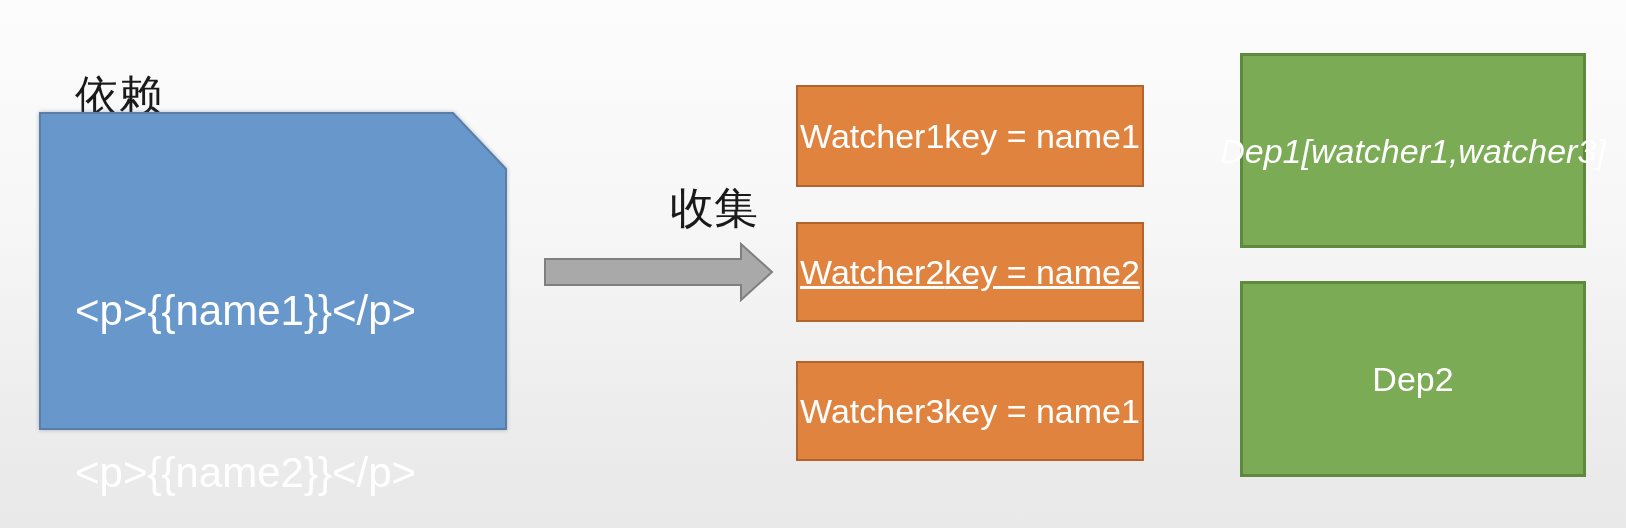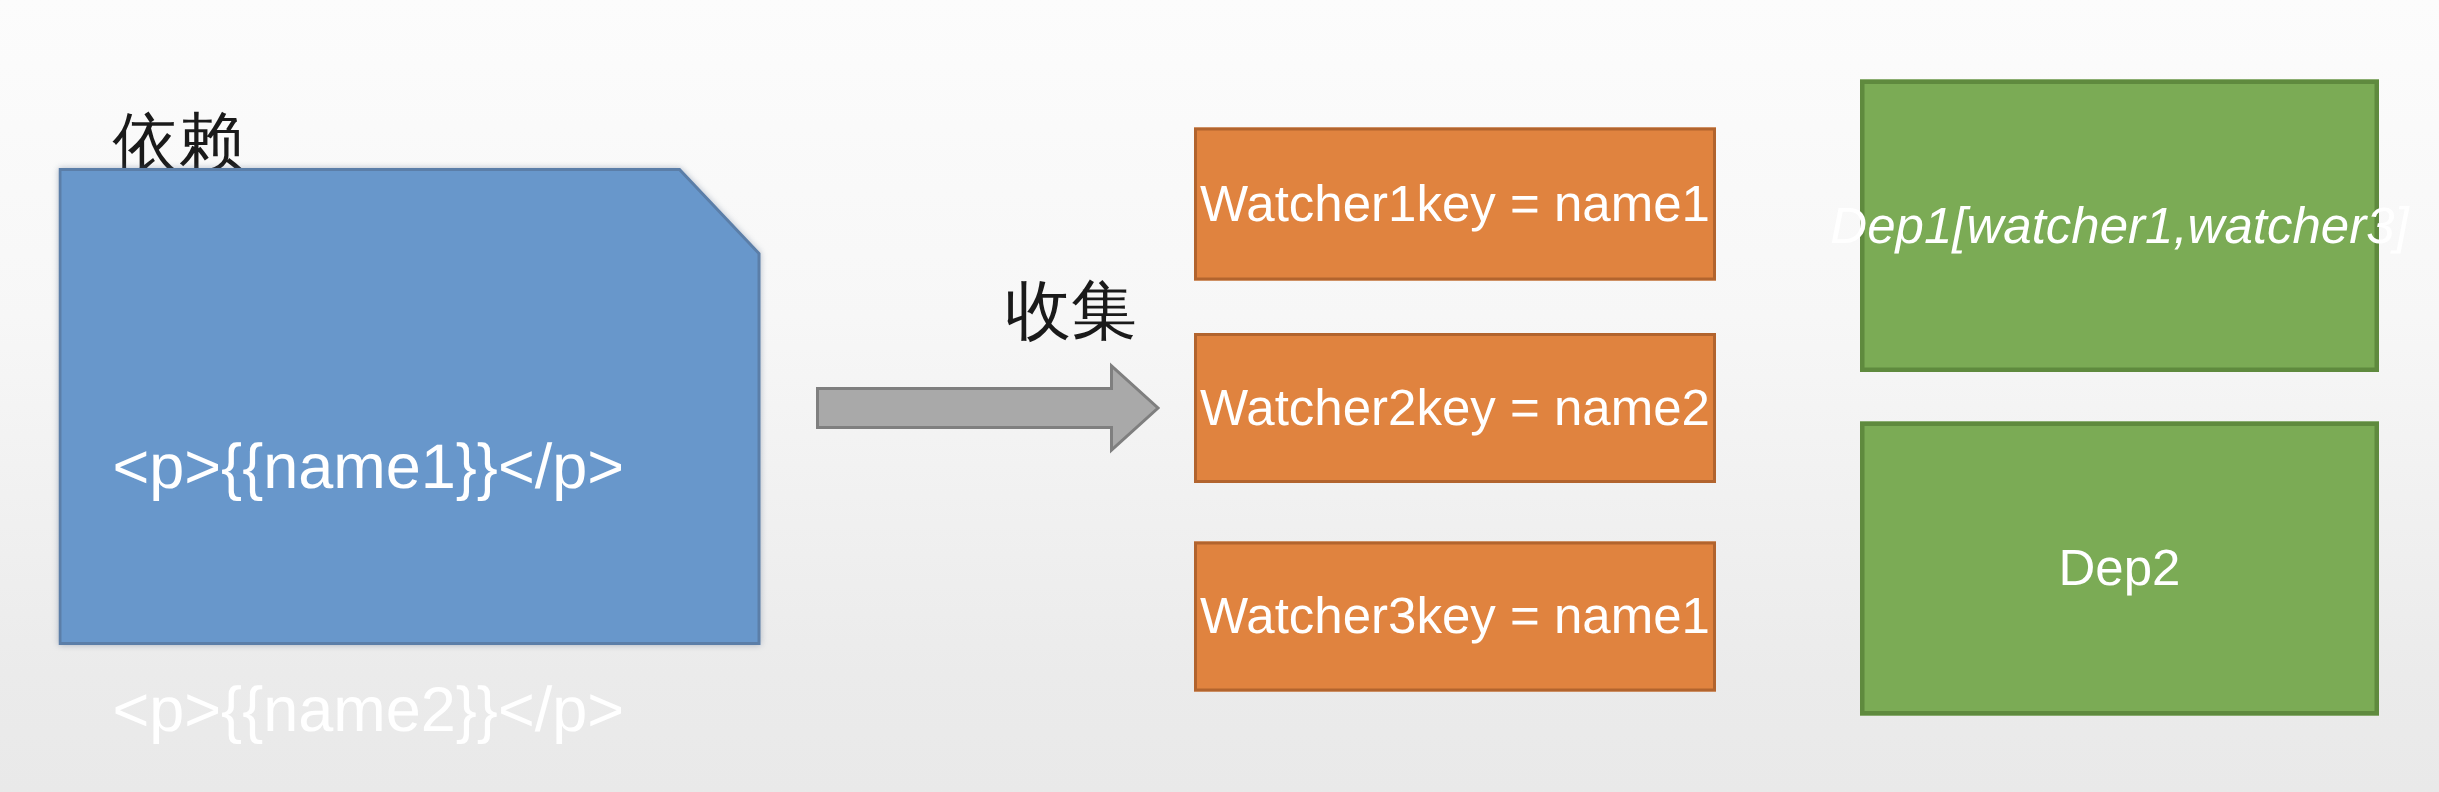--- a/index.html
+++ b/index.html
@@ -75,21 +75,21 @@
     font-size: 34px;
     line-height: 40px;
   }
   .watcher-node {
     left: 796px;
     width: 348px;
     background: var(--watcher-fill, #e0833f);
     border: 2px solid var(--watcher-border, #b2642e);
   }
   .watcher-1 { top: 85px;  height: 102px; }
-  .watcher-2 { top: 222px; height: 100px; }
+  .watcher-2 { top: 222px; height: 100px; text-decoration: underline; }
   .watcher-3 { top: 361px; height: 100px; }
 
   .dep-node {
     left: 1240px;
     width: 346px;
     background: var(--dep-fill, #7bab55);
     border: 3px solid var(--dep-border, #5f8a3e);
   }
   .dep-1 { top: 53px;  height: 195px; font-style: italic; }
   .dep-2 { top: 281px; height: 196px; gap: 34px; }

